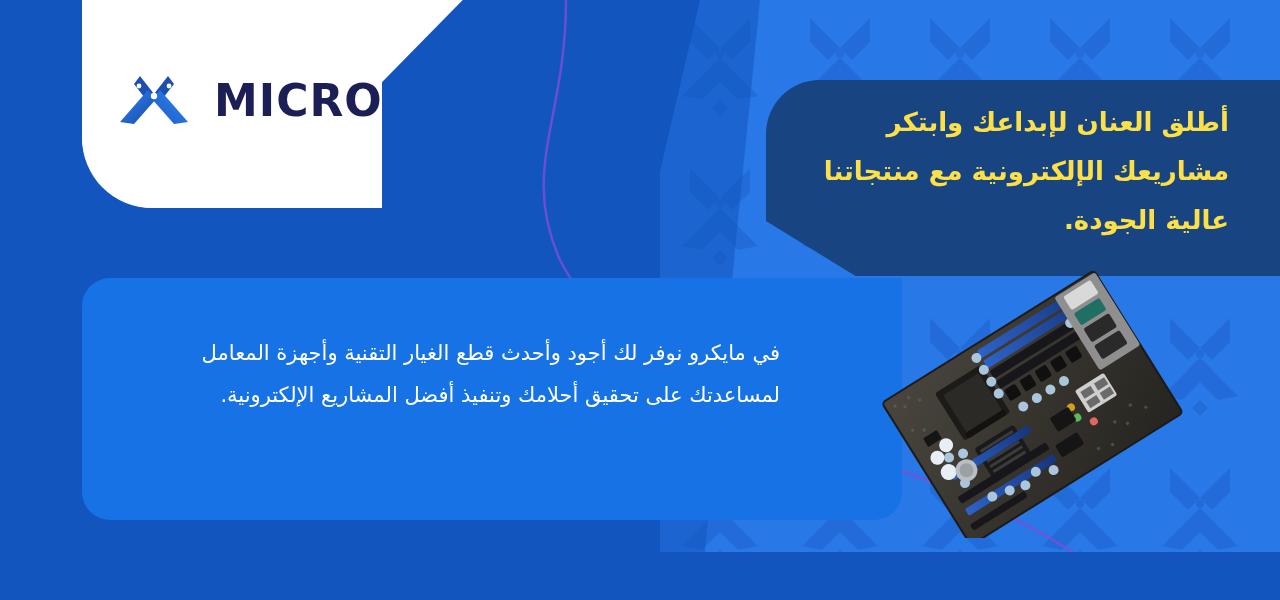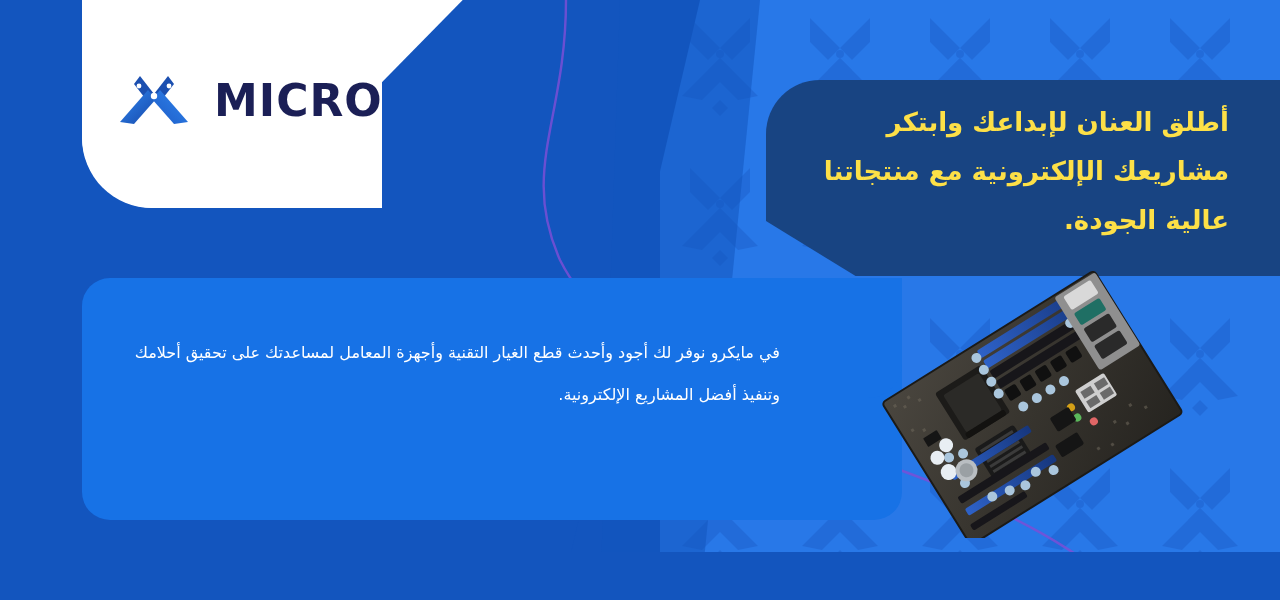--- a/index.html
+++ b/index.html
@@ -129,21 +129,21 @@
     background: #1772e6;
     border-radius: 0 0 34px 0;
   }
   .body-text {
     position: absolute;
     left: 130px; top: 332px;
     width: 650px;
     text-align: right;
     direction: rtl;
     color: #ffffff;
-    font-size: 16px;
+    font-size: 21px;
     line-height: 42px;
     font-weight: normal;
     z-index: 7;
   }
 
   
   .product-wrap {
     position: absolute;
     left: 862px; top: 268px;
     width: 330px; height: 270px;

